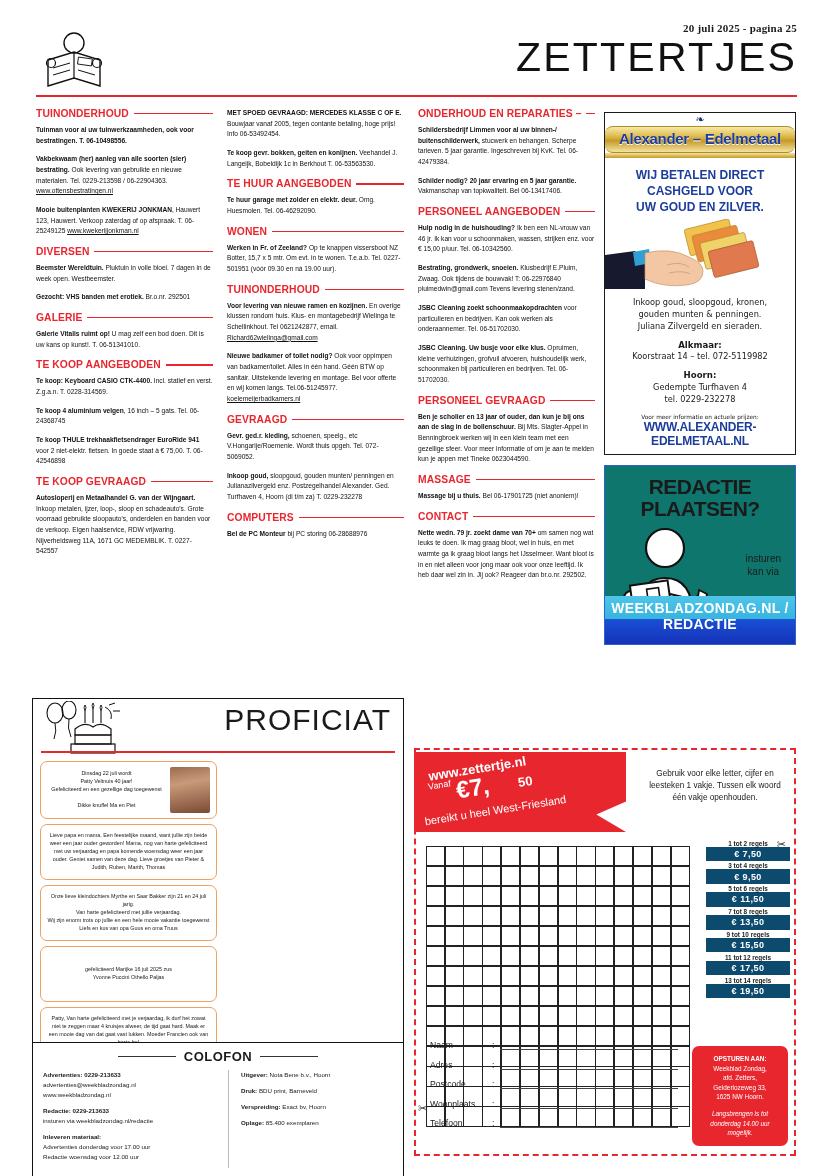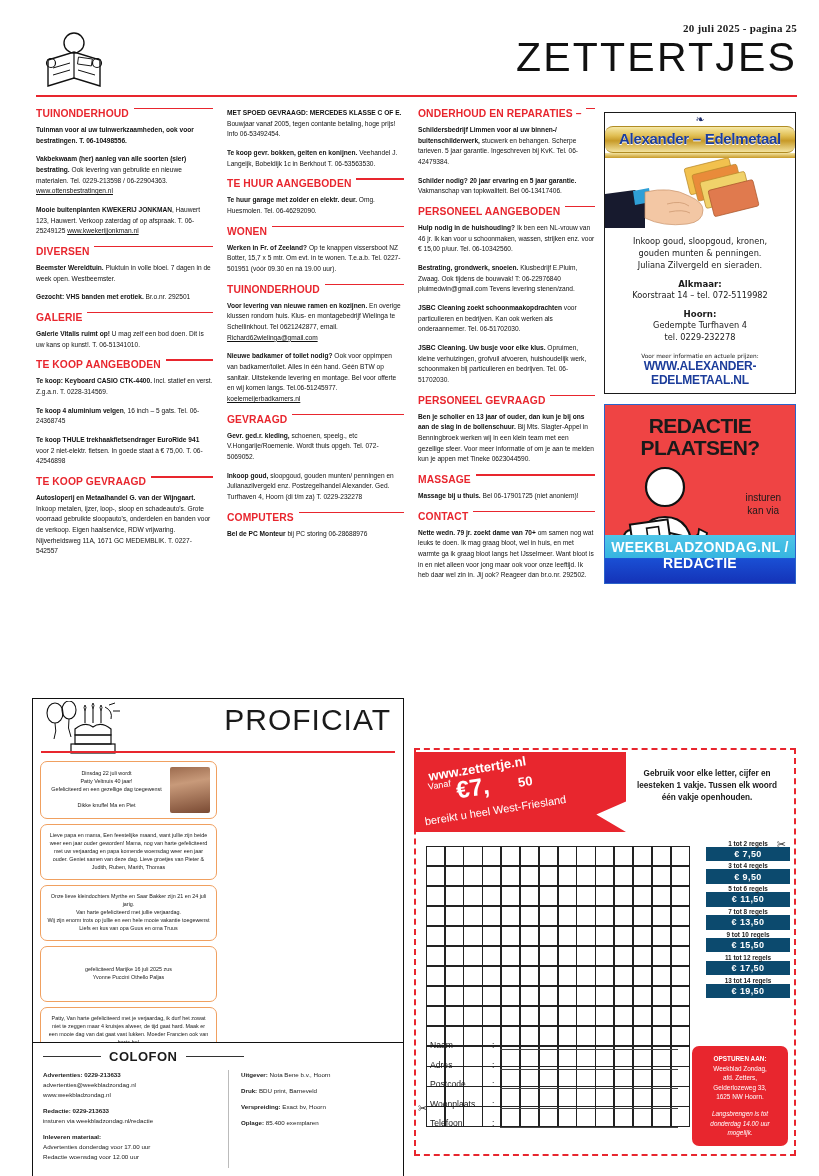--- a/index.html
+++ b/index.html
@@ -30,21 +30,21 @@
     height: 2px; background: #e8262e;
   }
   .masthead-rule::before {
     content: ""; position: absolute; left: 0; top: 0; width: 14px; height: 2px; background: #e8262e;
   }
 
   
   .cols { position: absolute; left: 36px; top: 108px; width: 560px; display: flex; gap: 14px; }
   .col { width: 177px; }
   .cat {
-    display: flex; align-items: flex-start; gap: 5px;
+    display: flex; align-items: center; gap: 5px;
     color: #e8262e; font-weight: bold; font-size: 10.3px;
     letter-spacing: .1px; margin: 9px 0 6px 0; white-space: nowrap;
   }
   .cat:first-child { margin-top: 0; }
   .cat .catline { flex: 1; height: 1.4px; background: #e8262e; min-width: 6px; }
   .ad { font-size: 6.6px; line-height: 1.62; margin-bottom: 8px; color: #111; }
   .ad b { font-weight: bold; }
   .ad u, .ad .link { text-decoration: underline; }
 
   
@@ -68,21 +68,21 @@
   .gold-head {
     text-align: center; color: #1c3d9b; font-weight: bold; font-size: 12px;
     line-height: 1.34; padding: 9px 4px 4px;
   }
   .gold-img { height: 74px; position: relative; overflow: hidden; }
   .gold-body { text-align: center; font-size: 8.2px; line-height: 1.45; padding: 4px 6px 2px; font-family: "DejaVu Sans", sans-serif; }
   .gold-city { font-weight: bold; font-size: 8.6px; margin-top: 6px; }
   .gold-small { text-align: center; font-size: 5.8px; margin-top: 7px; font-family: "DejaVu Sans", sans-serif; }
   .gold-url { text-align:center; font-size: 12px; font-weight: bold; color: #1c3d9b; padding-bottom: 6px; letter-spacing: -.2px; }
 
-  .ad-redactie { border: 1px solid #2b63c9; margin-top: 10px; position: relative; height: 180px; background:#ef4444; overflow:hidden; }
+  .ad-redactie { border: 1px solid #2b63c9; margin-top: 10px; position: relative; height: 180px; background:#0f766e; overflow:hidden; }
   .red-head { font-size: 21px; font-weight: bold; line-height: 1.02; text-align: center; padding: 10px 4px 0; letter-spacing: -.6px; }
   .red-insturen { position: absolute; right: 14px; top: 86px; font-size: 10px; line-height: 1.3; text-align: center; }
   .red-wave { position: absolute; left: 0; right: 0; bottom: 0; height: 48px; background: linear-gradient(180deg,#4fc5e8 0%,#36b4e0 48%,#1a4fd4 49%,#1433b8 100%); }
   .red-url { position: absolute; left: 0; right: 0; bottom: 12px; text-align: center; color: #fff; font-size: 14px; font-weight: bold; letter-spacing: .3px; }
 
   
   .proficiat { position: absolute; left: 32px; top: 698px; width: 372px; border: 1.2px solid #111; background: #fff; }
   .prof-top { position: relative; height: 62px; }
   .prof-title { position: absolute; right: 12px; top: 4px; font-size: 30px; font-weight: 300; letter-spacing: 1px; }
   .prof-rule { position: absolute; left: 8px; right: 8px; top: 52px; height: 1.6px; background: #e8262e; }
@@ -91,21 +91,21 @@
   .note { width: 177px; border: 1px solid #f0a060; border-radius: 7px; background: #fff; padding: 5px 6px; font-size: 5.4px; line-height: 1.45; text-align: center; min-height: 56px; display: flex; align-items: center; justify-content: center; position: relative; }
   .note.with-photo { justify-content: flex-start; text-align: center; }
   .note .txt { flex: 1; }
   .photo { width: 40px; height: 46px; border-radius: 2px; flex: none; margin-left: 4px; }
   .photo.p1 { background: linear-gradient(170deg,#9c6b4e 0%,#c89a7a 35%,#7a4a33 100%); }
   .note.promo { background: linear-gradient(180deg,#fbd88a 0%,#f6c75c 100%); border-color:#e0a93a; font-size: 5.6px; }
   .note.promo b { font-size: 6.6px; }
 
   
   .colofon { position: absolute; left: 32px; top: 1042px; width: 372px; border: 1.2px solid #111; background: #fff; padding: 6px 10px 8px; }
-  .colofon-title { display: flex; align-items: center; gap: 8px; justify-content: flex-start; font-size: 13px; font-weight: bold; letter-spacing: .5px; margin-bottom: 6px; }
+  .colofon-title { display: flex; align-items: center; gap: 8px; justify-content: center; font-size: 13px; font-weight: bold; letter-spacing: .5px; margin-bottom: 6px; }
   .colofon-title .cl { height: 1.4px; background: #333; width: 58px; }
   .colofon-body { display: flex; gap: 12px; font-size: 6.2px; line-height: 1.62; }
   .colofon-left { width: 186px; border-right: 1px solid #bbb; padding-right: 10px; }
   .colofon-right { flex: 1; }
   .colofon-body b { font-weight: bold; }
   .colofon-block { margin-bottom: 6px; }
 
   
   .coupon { position: absolute; left: 414px; top: 748px; width: 382px; height: 408px;
     border: 2px dashed #e8262e; background: #fff; }
@@ -113,21 +113,21 @@
   .bubble {
     position: absolute; left: -2px; top: 2px; width: 212px; height: 80px;
     background: #e8262e; color: #fff;
     clip-path: polygon(0 0, 100% 0, 100% 62%, 86% 78%, 100% 100%, 0 100%);
   }
   .bubble .b1 { position: absolute; left: 14px; top: 9px; font-size: 13px; transform: rotate(-9deg); font-weight: 600; }
   .bubble .b2 { position: absolute; left: 14px; top: 28px; font-size: 9px; transform: rotate(-9deg); }
   .bubble .b3 { position: absolute; left: 42px; top: 22px; font-size: 24px; font-weight: bold; transform: rotate(-9deg); }
   .bubble .b4 { position: absolute; left: 104px; top: 22px; font-size: 13px; font-weight: bold; transform: rotate(-9deg); }
   .bubble .b5 { position: absolute; left: 10px; top: 52px; font-size: 11px; transform: rotate(-9deg); }
-  .coupon-instr { position: absolute; left: 218px; top: 18px; width: 146px; font-size: 8.2px; font-weight: bold; line-height: 1.48; text-align: center; }
+  .coupon-instr { position: absolute; left: 226px; top: 18px; width: 146px; font-size: 8.2px; font-weight: normal; line-height: 1.48; text-align: center; }
   .scissors { position: absolute; right: 8px; top: 88px; font-size: 11px; color: #333; }
 
   .grid-wrap { position: absolute; left: 10px; top: 96px; width: 278px; }
   .grid-row { display: flex; }
   .cell { width: 19.2px; height: 20.4px; border: .7px solid #222; margin: -0.35px 0 0 -0.35px; }
   .price-col { position: absolute; left: 290px; top: 88px; width: 84px; }
   .price-lbl { font-size: 6.4px; font-weight: bold; text-align: center; padding: 1.5px 0 0; }
   .price-val { background: #0c4a6e; color: #fff; font-size: 9px; font-weight: bold; text-align: center; padding: 2.2px 0; letter-spacing: .4px; }
 
   .form { position: absolute; left: 14px; top: 290px; width: 248px; font-size: 8.6px; }
@@ -261,20 +261,25 @@
     </div>
 
   <div class="rail">
 
     <div class="ad-gold">
       <div class="gold-crest"></div>
       <div class="gold-band">
         <span>Alexander – Edelmetaal</span>
       </div>
       <div class="gold-strip"></div>
+      <div class="gold-head">
+        <div>WIJ BETALEN DIRECT</div>
+        <div>CASHGELD VOOR</div>
+        <div>UW GOUD EN ZILVER.</div>
+      </div>
       <div class="gold-img">
         <svg viewBox="0 0 190 74" width="190" height="74">
           <rect width="190" height="74" fill="#fff"></rect>
           <g transform="rotate(-14 110 36)">
             <rect x="86" y="4" width="46" height="27" rx="2" fill="#f2c14e" stroke="#b8892a" stroke-width=".7"></rect>
             <rect x="92" y="12" width="46" height="27" rx="2" fill="#e98b3a" stroke="#b8892a" stroke-width=".7"></rect>
             <rect x="98" y="21" width="46" height="27" rx="2" fill="#f0d26a" stroke="#b8892a" stroke-width=".7"></rect>
             <rect x="104" y="31" width="46" height="27" rx="2" fill="#e07a4e" stroke="#a8552a" stroke-width=".7"></rect>
           </g>
           <path d="M0 36 L30 32 L40 42 L40 70 L0 70 Z" fill="#171a2e"></path>

